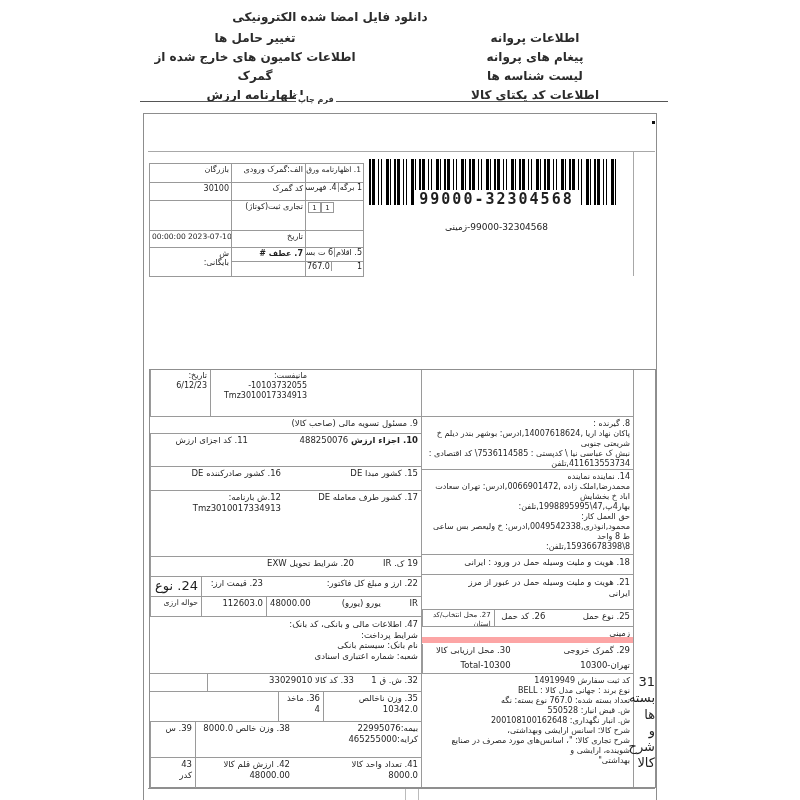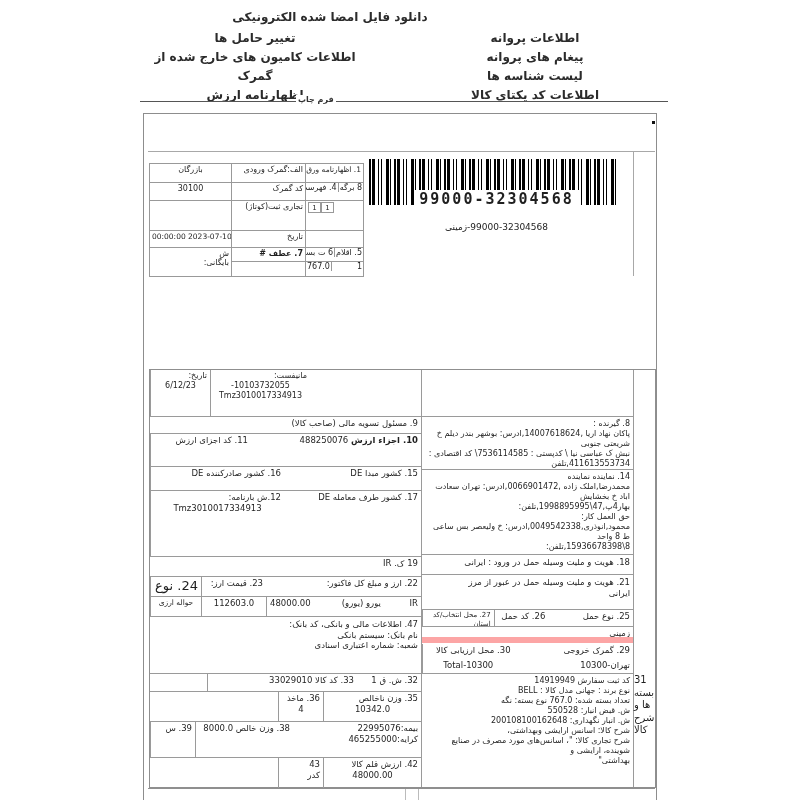--- a/index.html
+++ b/index.html
@@ -36,31 +36,31 @@
     background:repeating-linear-gradient(90deg,#000 0 2px,#fff 2px 3px,#000 3px 6px,#fff 6px 9px,#000 9px 10px,#fff 10px 12px,#000 12px 13px,#fff 13px 17px,#000 17px 20px,#fff 20px 21px,#000 21px 22px,#fff 22px 25px); }
   .bc-num { margin-top:-15px; text-align:center; font-size:15px; font-weight:bold; letter-spacing:2px;
             font-family:"DejaVu Sans Mono",monospace; }
   .bc-num span { background:#fff; padding:0 5px; }
   .bc-cap { margin-top:14px; text-align:center; font-size:9px; direction:rtl; color:#222; }
 
   
   .lt { position:absolute; left:5px; top:255px; width:507px; height:419px; border:1px solid #8f8f8f;
         display:flex; direction:rtl; font-size:8.5px; }
   .lt div { line-height:1.25; }
-  .strip { width:22px; border-left:1px solid #9a9a9a; font-size:10px; text-align:left; }
+  .strip { width:22px; border-left:1px solid #9a9a9a; font-size:13px; text-align:right; }
   .strip .stx { margin-top:304px; line-height:13px; }
   .colr { width:212px; border-left:1px solid #9a9a9a; }
   .coll { width:271px; }
   .blk { border-bottom:1px solid #9a9a9a; padding:2px 3px; overflow:hidden; }
   .blk:last-child { border-bottom:none; }
   .row { display:flex; direction:rtl; border-bottom:1px solid #9a9a9a; overflow:hidden; }
   .row > div { padding:1px 3px; overflow:hidden; }
   .row > div.bl { border-left:1px solid #9a9a9a; }
   .l8 { font-size:8px; line-height:12px; }
-  .cnt { text-align:center; }
+  .cnt { text-align:right; }
   .nr { border-bottom:none; }
   .cutrow { position:absolute; left:4px; top:674px; width:507px; height:13px; border-top:1px solid #8f8f8f; }
   .stub1 { position:absolute; left:257px; top:0; width:1px; height:13px; background:#bbb; }
   .stub2 { position:absolute; left:270px; top:0; width:1px; height:13px; background:#bbb; }
 </style>
 </head>
 <body>
 
 <div class="abs mlink" style="left:230px; top:10px; width:200px;">دانلود فایل امضا شده الکترونیکی</div>
 
@@ -93,21 +93,21 @@
       </colgroup>
     <tbody>
         <tr style="height:19px">
       <td class="sm">1. اظهارنامه ورق 4</td>
       <td>الف:گمرک ورودی</td>
       <td class="cnt">بازرگان</td>
     </tr>
     <tr style="height:18px">
       <td style="padding:0">
         <div class="split">
-          <span>8 برگه</span>
+          <span>1 برگه</span>
               <span>4. فهرست</span>
         </div>
       </td>
       <td>کد گمرک</td>
       <td class="cnt">30100</td>
     </tr>
     <tr style="height:30px">
       <td style="text-align:left">
         <span class="tinybox">1</span><span class="tinybox">1</span>
       </td>
@@ -269,40 +269,45 @@
           <div>12.ش بارنامه:</div>
           <div class="cnt" dir="ltr">Tmz3010017334913</div>
         </div>
       </div>
 
       <div class="row" style="height:20px">
         <div style="width:64px">
           <span>19 ک.</span>
           <span>IR</span>
         </div>
+        <div class="bl" style="width:207px">
+          <span>20. شرایط تحویل</span>
+          <span>EXW</span>
+        </div>
       </div>
 
       <div class="row" style="height:20px">
         <div style="width:155px">22. ارز و مبلغ کل فاکتور:</div>
         <div class="bl" style="width:65px">23. قیمت ارز:</div>
         <div class="bl" style="width:51px; font-size:13px">24. نوع معامله</div>
       </div>
 
       <div class="row" style="height:20px">
         <div style="width:37px">IR</div>
         <div class="bl" style="width:118px; display:flex; justify-content:space-between">
           <span>یورو (یورو)</span>
           <span>48000.00</span>
         </div>
         <div class="bl cnt" style="width:65px">112603.0</div>
         <div class="bl cnt" style="width:51px; font-size:7.5px">حواله ارزی</div>
       </div>
 
       <div class="blk" style="height:57px">
         <div>47. اطلاعات مالی و بانکی، کد بانک:</div>
+        <div>شرایط پرداخت:</div>
         <div>نام بانک: سیستم بانکی</div>
         <div>شعبه:  شماره اعتباری اسنادی</div>
       </div>
 
       <div>
         <div class="row" style="height:18px">
           <div style="width:64px">32. ش. ق 1</div>
           <div class="bl" style="width:150px">
             <span>33. کد کالا</span>
             <span>33029010</span>
@@ -324,20 +329,24 @@
             <div>بیمه:22995076</div>
             <div>کرایه:465255000</div>
           </div>
           <div class="bl" style="width:98px">
             <span>38. وزن خالص</span>
             <span>8000.0</span>
           </div>
           <div class="bl" style="width:45px">39. س</div>
         </div>
         <div class="row" style="height:31px; border-bottom:none">
+          <div style="width:128px">
+            <div>41. تعداد واحد کالا</div>
+            <div class="cnt">8000.0</div>
+          </div>
           <div class="bl" style="width:98px">
             <div>42. ارزش قلم کالا</div>
             <div class="cnt">48000.00</div>
           </div>
           <div class="bl" style="width:45px">
             <div>43</div>
             <div>کدر</div>
           </div>
         </div>
       </div>

